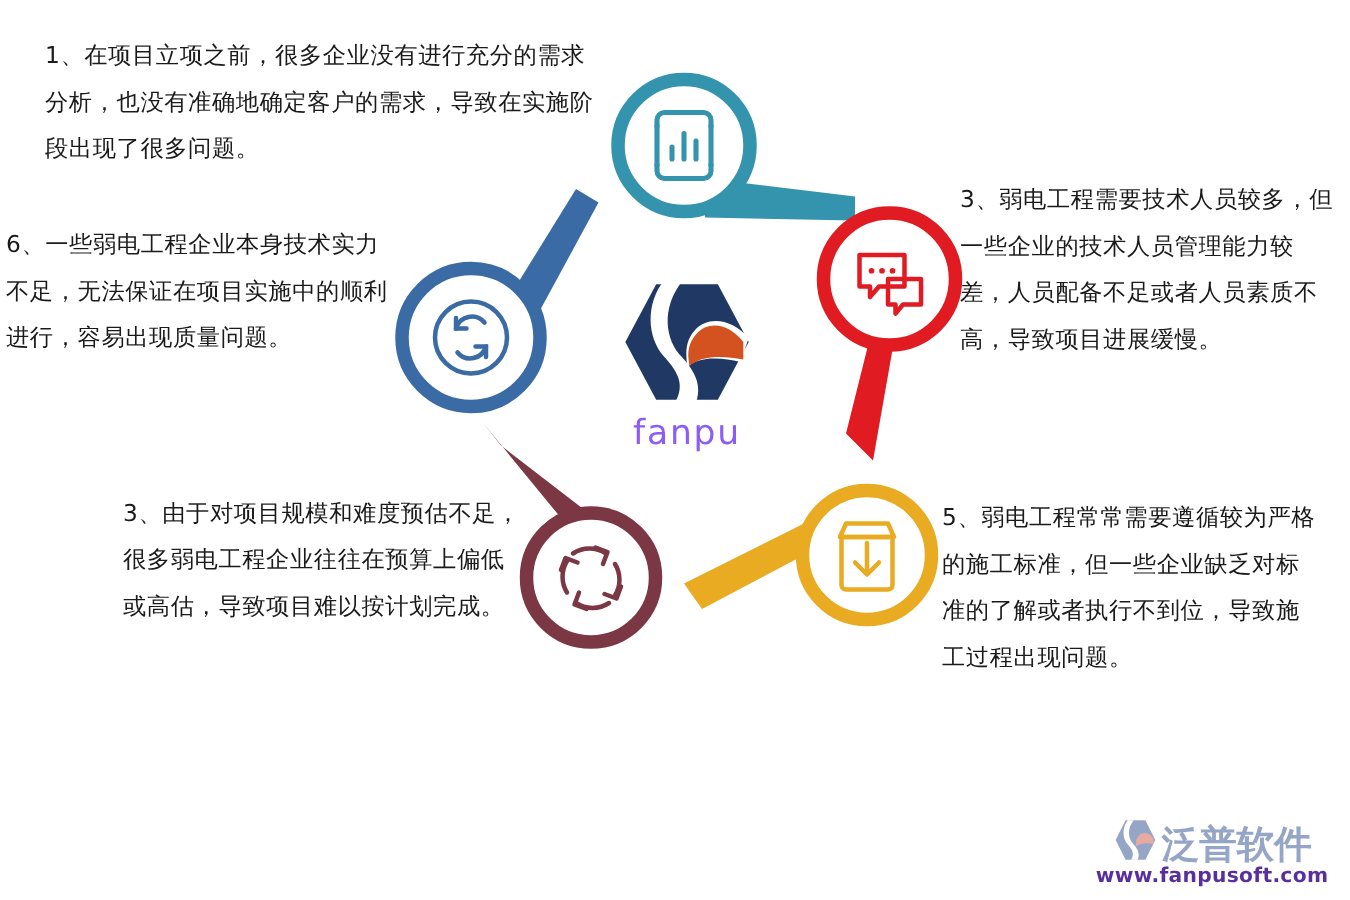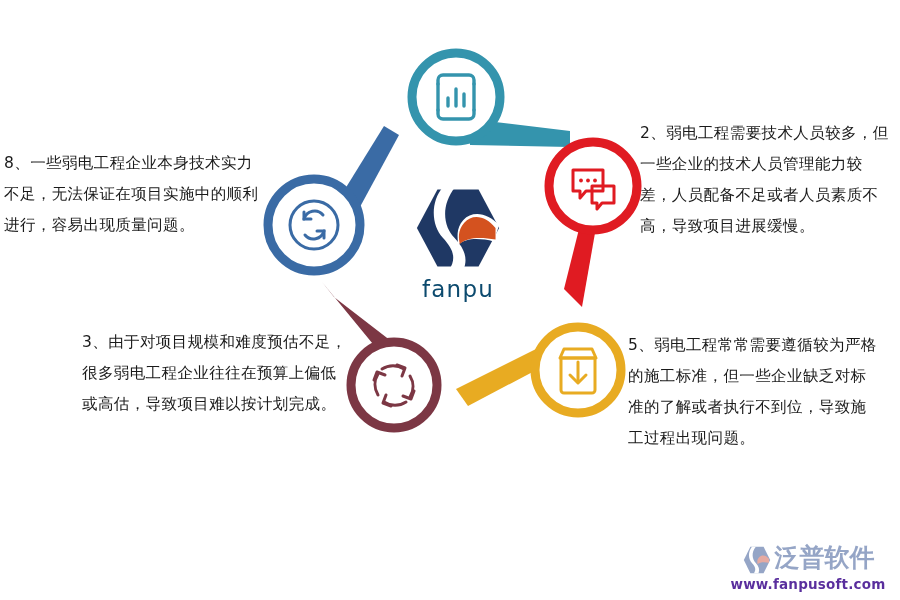--- a/index.html
+++ b/index.html
@@ -39,34 +39,34 @@
     position: absolute;
     left: 406px; top: 186px;
     width: 104px; height: 118px;
     text-align: center;
   }
   #logo-mark { width: 90px; height: 84px; display:block; margin: 0 auto; }
   #logo-text {
     margin-top: 6px;
     font-size: 23px;
     letter-spacing: 1.2px;
-    color: #0c4a6e;
+    color: #8b5cf6;
     font-family: "DejaVu Sans", "Liberation Sans", sans-serif;
     font-weight: 400;
   }
 
   
   #watermark {
     position: absolute;
     right: 12px; bottom: 8px;
     width: 160px;
     text-align: center;
     opacity: 0.92;
   }
-  #wm-row { display:flex; align-items:flex-start; justify-content:center; gap:3px; }
+  #wm-row { display:flex; align-items:flex-end; justify-content:center; gap:3px; }
   #wm-mark { width: 30px; height: 30px; flex: 0 0 auto; }
   #wm-name {
     font-size: 25px;
     font-weight: 700;
     color: #8d9ec2;
     letter-spacing: 0px;
     line-height: 1;
     font-family: "DejaVu Sans", "Liberation Sans", sans-serif;
   }
   #wm-url {
@@ -165,23 +165,24 @@
       <path d="M 27 4 H 73 L 96 47 L 73 90 H 27 L 4 47 Z" fill="#1f3864"></path>
 
       <path d="M 47 1 C 30 22 34 46 46 58 C 56 69 62 80 56 94 L 40 94 C 49 80 44 70 33 58 C 20 44 19 18 33 1 Z" fill="#ffffff"></path>
       <path d="M 96 44 C 84 30 66 27 56 38 C 47 48 50 58 50 66 C 58 58 74 58 90 62 Z" fill="#ffffff"></path>
 
       <path d="M 92 47 C 81 33 66 31 57 41 C 49 50 51 59 52 65 C 60 57 76 57 92 60 Z" fill="#d4521f"></path>
     </svg>
     <div id="logo-text">fanpu</div>
   </div>
 
-  <div class="para" id="txt2">8、一些弱电工程企业本身技术实力不足，无法保证在项目实施中的顺利进行，容易出现质量问题。</div>
+  <div class="para" id="txt1">1、在项目立项之前，很多企业没有进行充分的需求分析，也没有准确地确定客户的需求，导致在实施阶段出现了很多问题。</div>
+  <div class="para" id="txt2">6、一些弱电工程企业本身技术实力不足，无法保证在项目实施中的顺利进行，容易出现质量问题。</div>
   <div class="para" id="txt3">3、由于对项目规模和难度预估不足，很多弱电工程企业往往在预算上偏低或高估，导致项目难以按计划完成。</div>
-  <div class="para" id="txt4">2、弱电工程需要技术人员较多，但一些企业的技术人员管理能力较差，人员配备不足或者人员素质不高，导致项目进展缓慢。</div>
+  <div class="para" id="txt4">3、弱电工程需要技术人员较多，但一些企业的技术人员管理能力较差，人员配备不足或者人员素质不高，导致项目进展缓慢。</div>
   <div class="para" id="txt5">5、弱电工程常常需要遵循较为严格的施工标准，但一些企业缺乏对标准的了解或者执行不到位，导致施工过程出现问题。</div>
 
   <div id="watermark">
     <div id="wm-row">
       <svg id="wm-mark" viewBox="0 0 100 100">
         <path d="M 28 6 H 72 L 94 50 L 72 94 H 28 L 6 50 Z" fill="#8d9ec2"></path>
         <path d="M 46 6 C 30 26 34 48 46 60 C 56 71 60 82 55 94 L 40 94 C 48 82 44 72 33 60 C 20 46 20 22 33 6 Z" fill="#ffffff"></path>
         <path d="M 90 46 C 80 33 66 31 57 41 C 49 50 51 58 52 64 C 60 56 75 56 90 59 Z" fill="#e4a39a"></path>
       </svg>
       <div id="wm-name">泛普软件</div>

